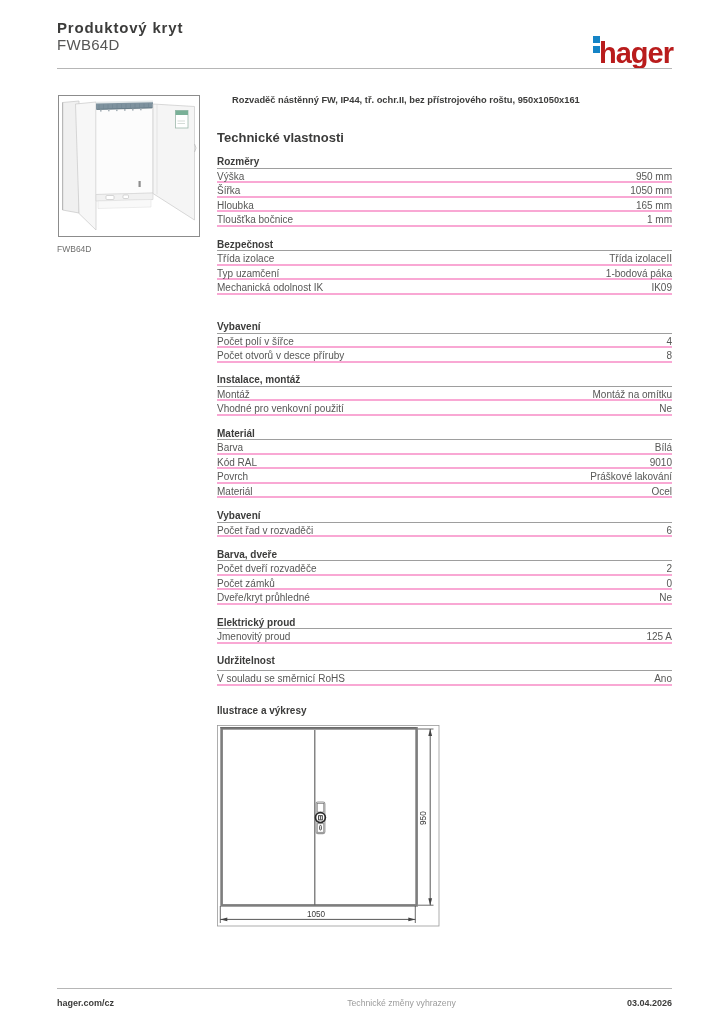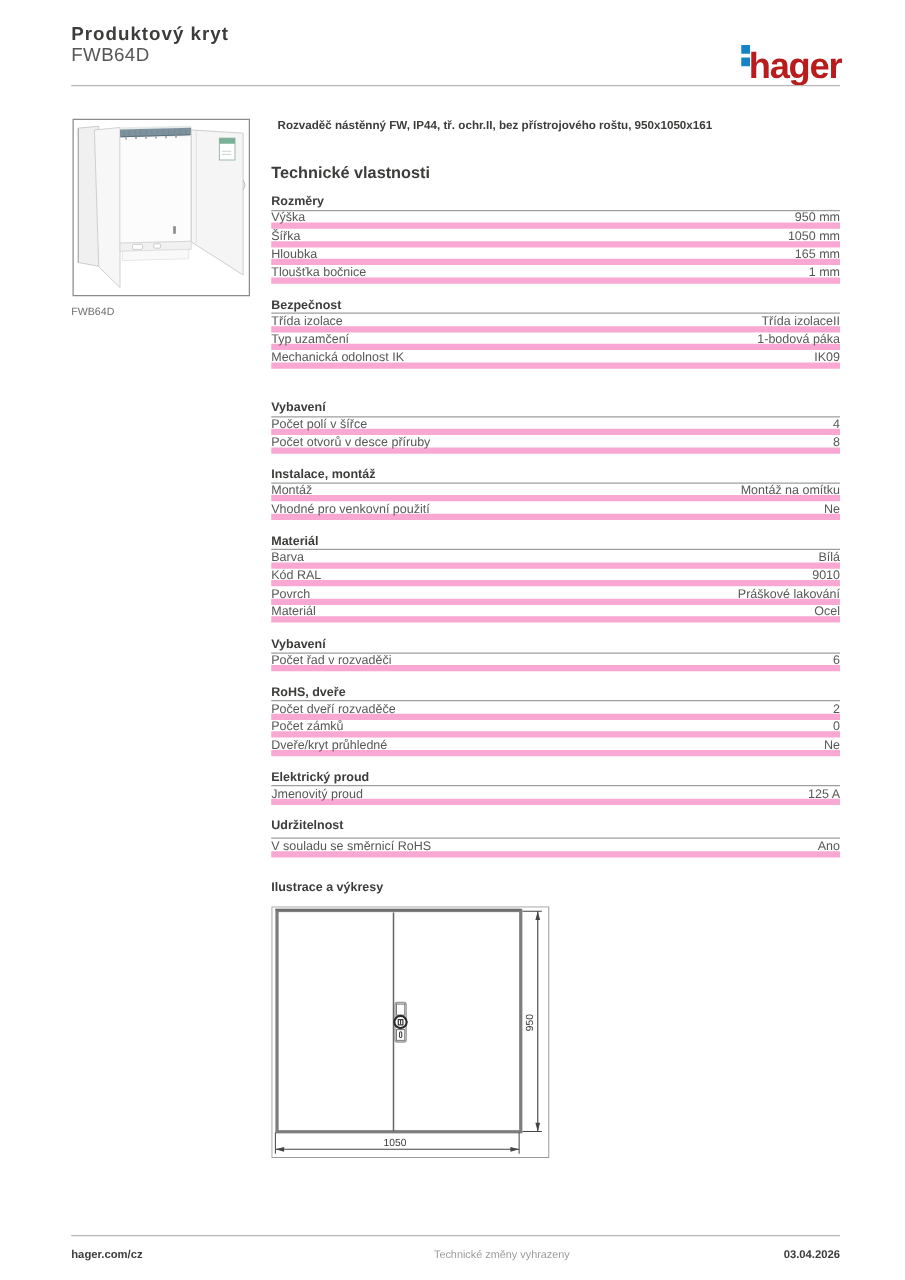--- a/index.html
+++ b/index.html
@@ -2,21 +2,21 @@
 <html><head>
 <meta charset="utf-8">
 <style>
   * { margin:0; padding:0; box-sizing:border-box; }
   html,body { width:724px; height:1024px; background:#fff;
     font-family:"Liberation Sans", sans-serif; position:relative; overflow:hidden; }
   .abs { position:absolute; }
   .sec { position:absolute; left:217px; width:455px; }
   .sec-title { height:12.5px; border-bottom:1px solid #9e9e9e; font-weight:bold;
     font-size:10px; line-height:12px; color:#3c3c3b; }
-  .row { height:14.55px; border-bottom:5px solid #f9a8d4; display:flex;
+  .row { height:14.55px; border-bottom:2px solid #f9a8d4; display:flex;
     justify-content:space-between; align-items:center; font-size:10px;
     color:#575756; padding-top:2.5px; }
 </style>
 </head>
 <body>
 
 <div class="abs" style="left:57px; top:21.4px; font-size:15px; font-weight:bold; color:#3c3c3b; line-height:14px; letter-spacing:0.8px;">Produktový kryt</div>
 
 <div class="abs" style="left:57px; top:38.1px; font-size:15px; color:#565655; line-height:14px; letter-spacing:0.3px;">FWB64D</div>
 
@@ -79,21 +79,21 @@
   <rect x="116.5" y="14.5" width="12.5" height="4.5" fill="#79b097"></rect>
   <line x1="118.5" y1="25" x2="126" y2="25" stroke="#b9c4be" stroke-width="0.6"></line>
   <line x1="118.5" y1="27.5" x2="126" y2="27.5" stroke="#b9c4be" stroke-width="0.6"></line>
 
   <rect x="79.5" y="85" width="2.2" height="6" fill="#8e8e8e"></rect>
 </svg>
 </div>
 
 <div class="abs" style="left:57px; top:243.5px; font-size:8.5px; color:#6e6e6d;">FWB64D</div>
 
-<div class="abs" style="left:222px; top:94.5px; width:460px; font-size:9.3px; font-weight:bold; color:#3c3c3b;">Rozvaděč nástěnný FW, IP44, tř. ochr.II, bez přístrojového roštu, 950x1050x161</div>
+<div class="abs" style="left:232px; top:94.5px; width:460px; font-size:9.3px; font-weight:bold; color:#3c3c3b;">Rozvaděč nástěnný FW, IP44, tř. ochr.II, bez přístrojového roštu, 950x1050x161</div>
 
 <div class="abs" style="left:217px; top:129.5px; font-size:13px; font-weight:bold; color:#3c3c3b;">Technické vlastnosti</div>
 
 <div class="sec" style="top:156.20px;">
   <div class="sec-title">Rozměry</div>
   <div class="row">
       <span>Výška</span>
       <span>950 mm</span>
     </div>
   <div class="row">
@@ -172,21 +172,21 @@
 
 <div class="sec" style="top:510.00px;">
   <div class="sec-title">Vybavení</div>
   <div class="row">
       <span>Počet řad v rozvaděči</span>
       <span>6</span>
     </div>
 </div>
 
 <div class="sec" style="top:548.75px;">
-  <div class="sec-title">RoHS, dveře</div>
+  <div class="sec-title">Barva, dveře</div>
   <div class="row">
       <span>Počet dveří rozvaděče</span>
       <span>2</span>
     </div>
   <div class="row">
       <span>Počet zámků</span>
       <span>0</span>
     </div>
   <div class="row">
       <span>Dveře/kryt průhledné</span>

